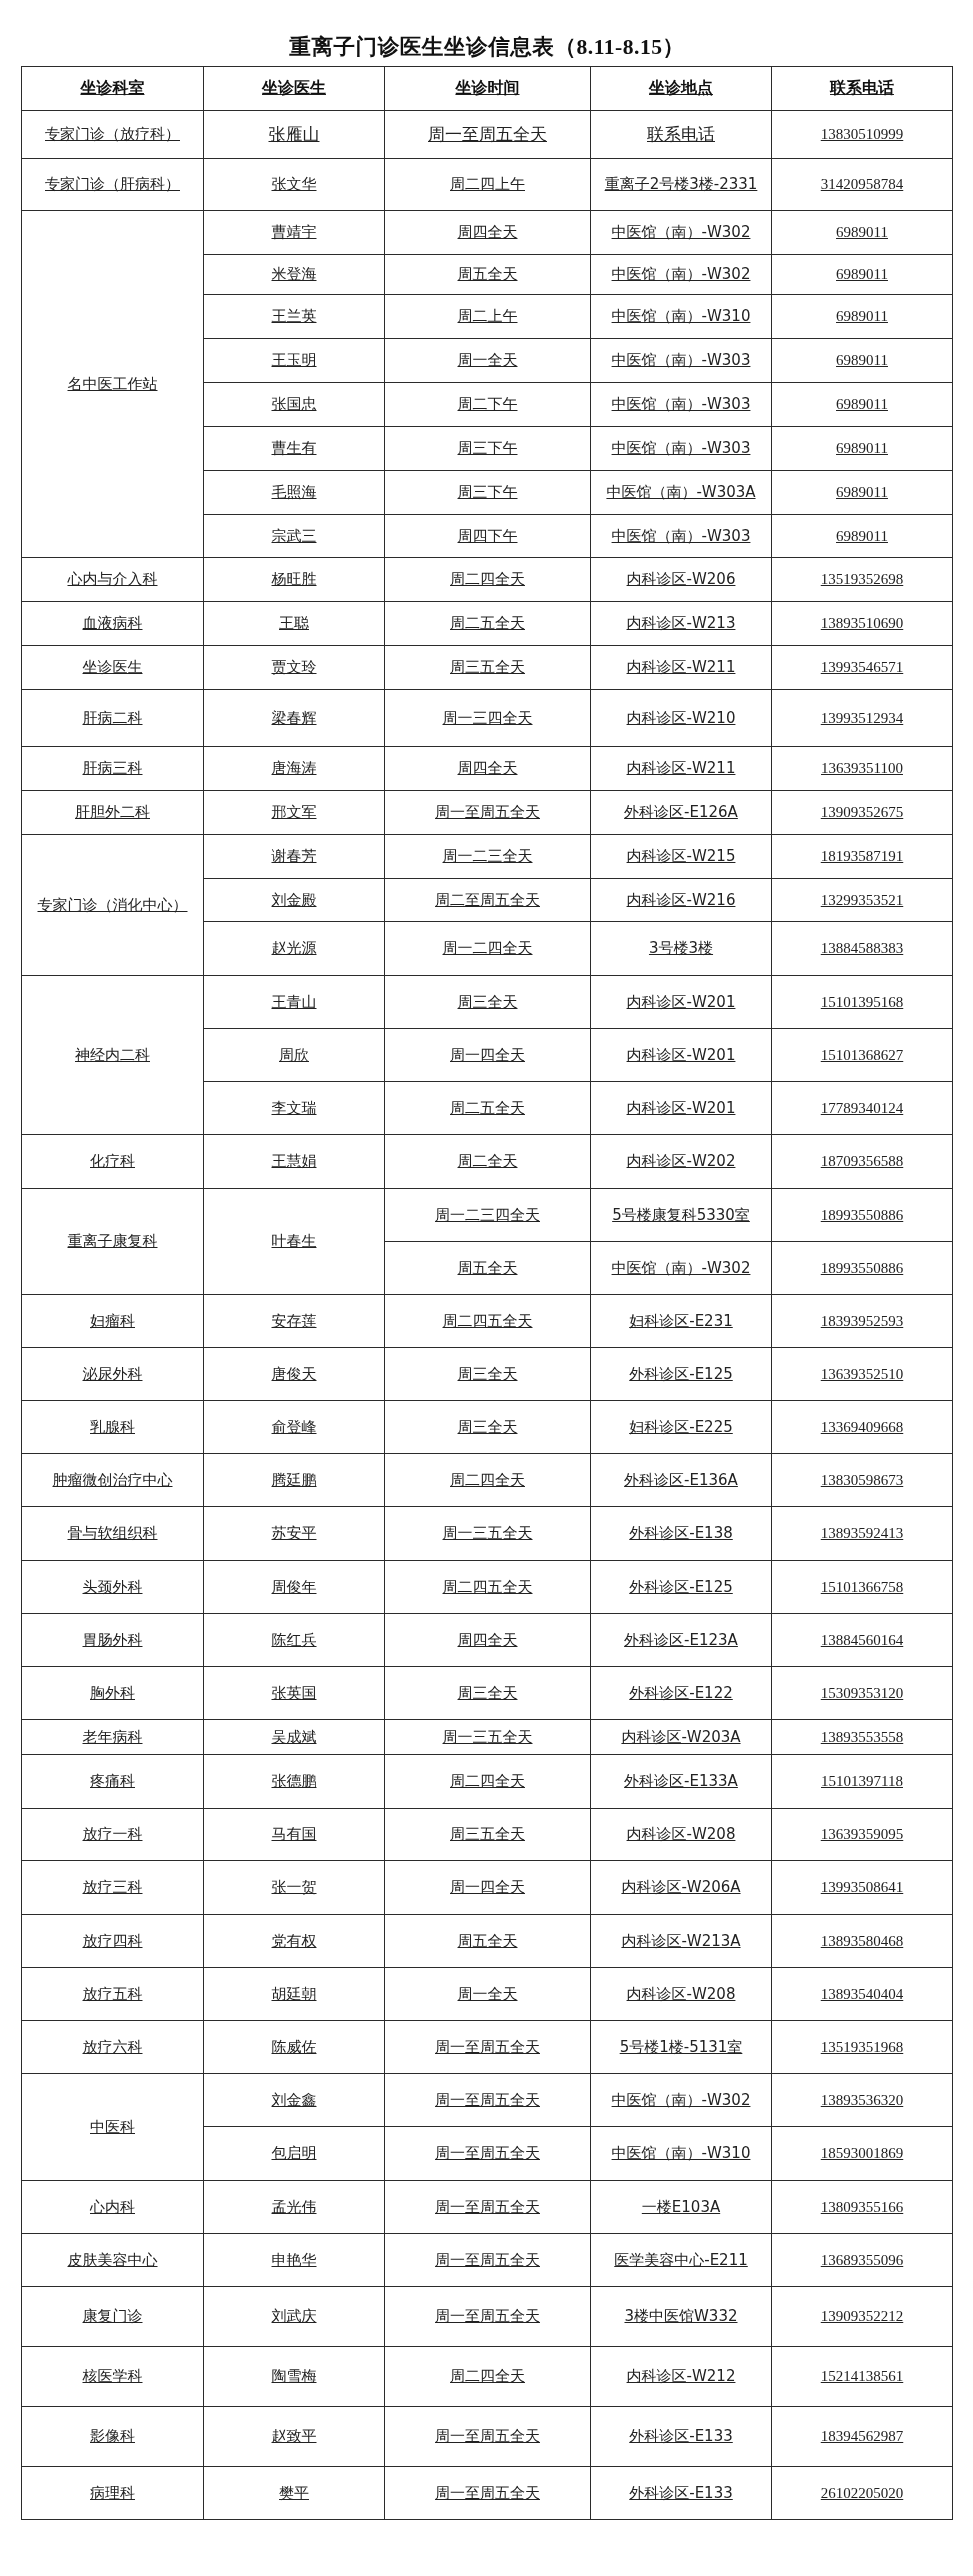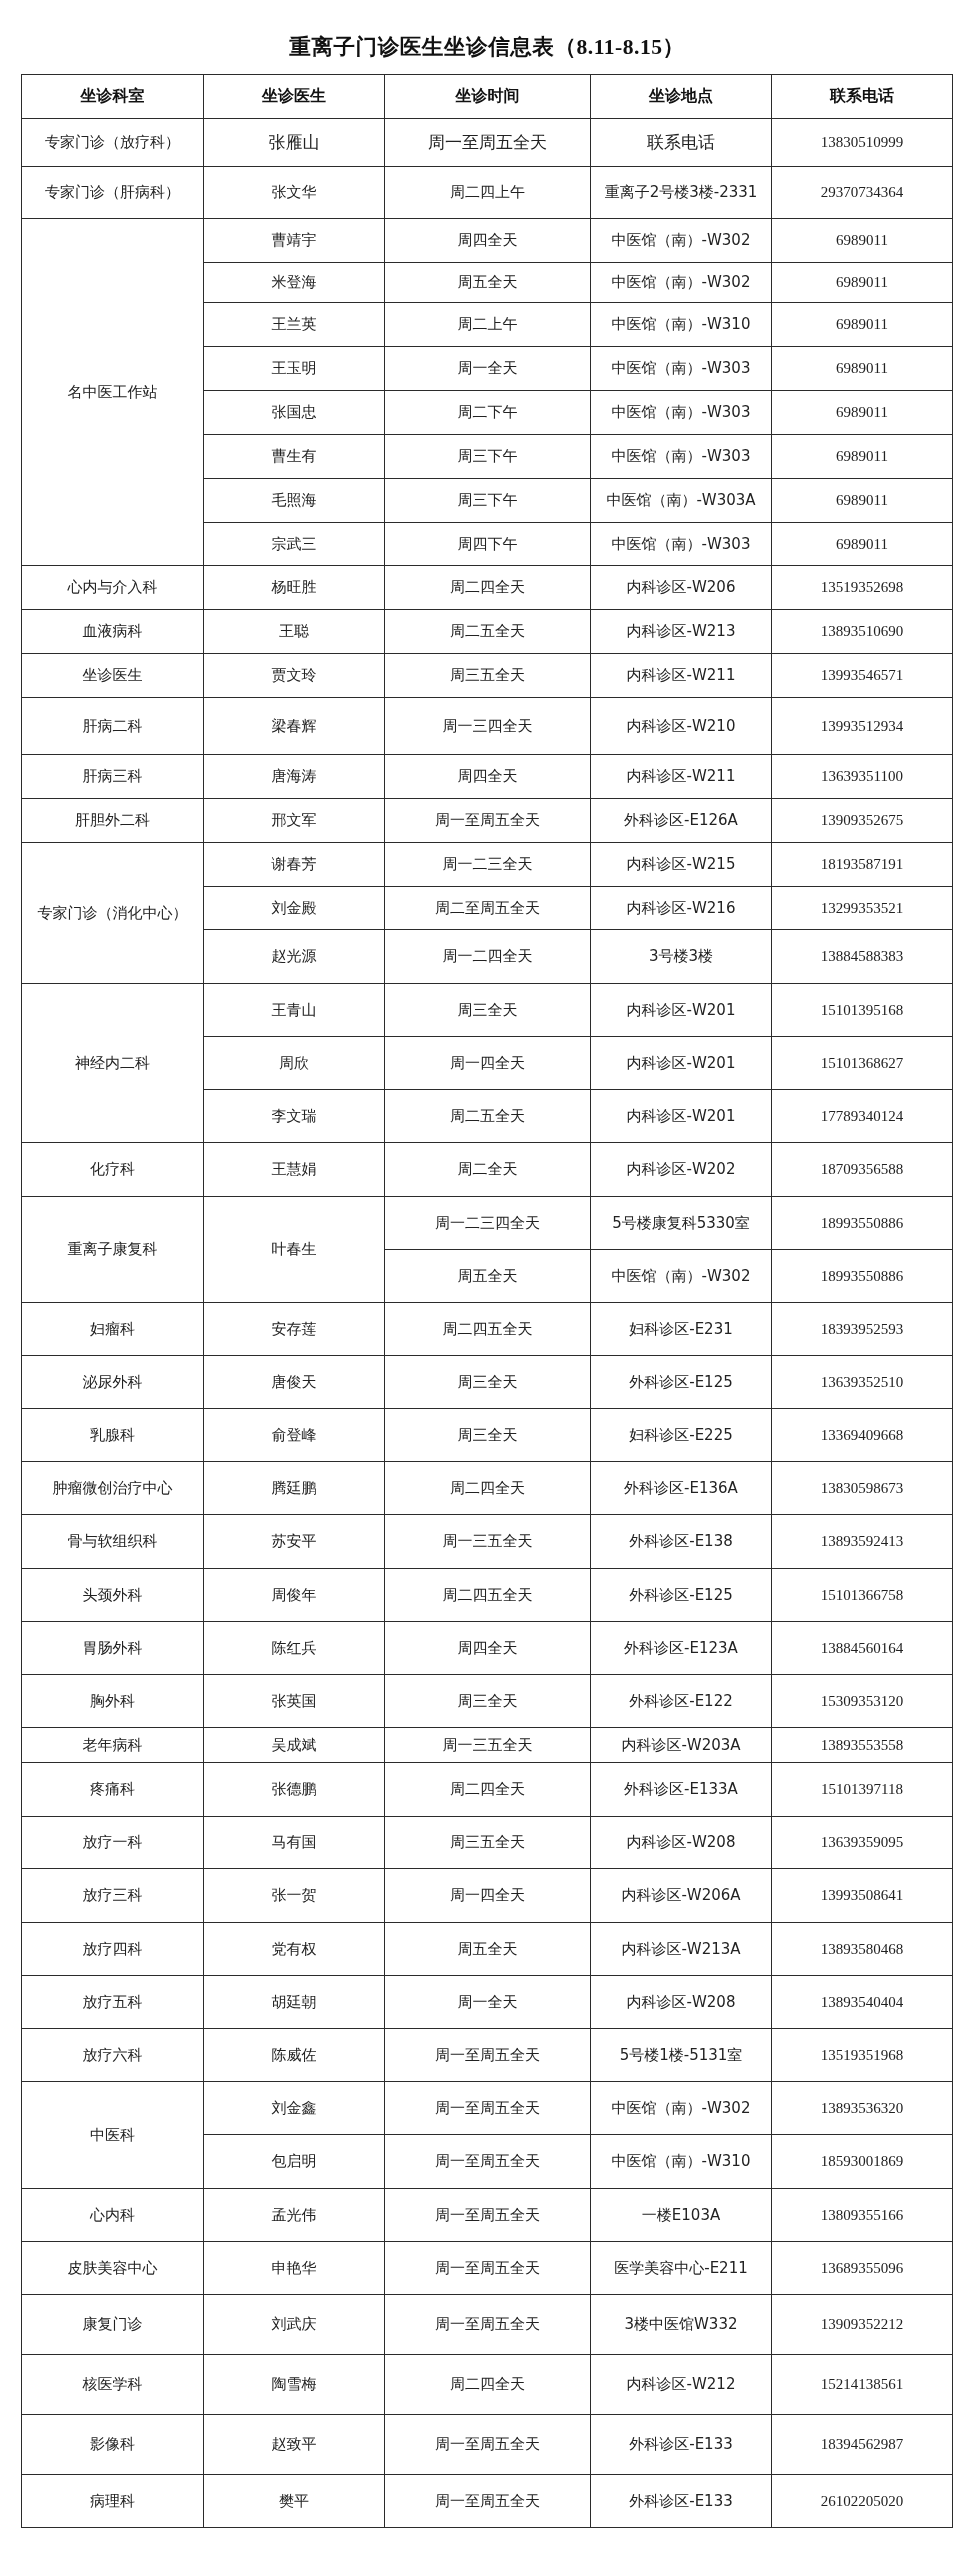--- a/index.html
+++ b/index.html
@@ -1,22 +1,22 @@
 <!DOCTYPE html>
 <html style="font-size:14.4px"><head>
 <meta charset="utf-8">
 <style>
   html, body { margin:0; padding:0; background:#ffffff; }
   body { width:974px; height:2576px; position:relative; overflow:hidden;
          font-family:"DejaVu Sans","Liberation Sans",sans-serif; color:#222; }
   .title { position:absolute; left:0; top:32px; width:974px; text-align:center;
            font-size:21.6px; font-weight:bold; color:#111; letter-spacing:0.5px; }
   .title .range { font-family:"Liberation Serif",serif; font-weight:bold; }
-  table.sched { position:absolute; left:21px; top:74px; border-collapse:collapse;
-                table-layout:fixed; width:931px; }
+  table.sched { position:absolute; left:21px; top:66px; border-collapse:collapse;
+                table-layout:fixed; width:931px;text-decoration:underline; }
   table.sched td, table.sched th { border:1.8px solid #2b2b2b; text-align:center;
                 vertical-align:middle; padding:0 1.8px; font-size:15px; color:#222;
                 font-weight:normal; white-space:nowrap; overflow:hidden; }
   table.sched th { font-weight:bold; font-size:16px; color:#111; }
   .phone { font-family:"Liberation Serif",serif; font-size:15.3px; color:#333; }
   .big { font-size:17px !important; }
   col.c1 { width:182px; } col.c2 { width:181px; } col.c3 { width:206px; }
   col.c4 { width:181px; } col.c5 { width:181px; }
 </style>
 </head>
@@ -49,21 +49,21 @@
         <td class="big">张雁山</td>
         <td class="big">周一至周五全天</td>
         <td class="big">联系电话</td>
         <td class="phone">13830510999</td>
       </tr>
       <tr style="height: 52px;">
         <td>专家门诊（肝病科）</td>
         <td>张文华</td>
         <td>周二四上午</td>
         <td>重离子2号楼3楼-2331</td>
-        <td class="phone">29370734364</td>
+        <td class="phone">31420958784</td>
       </tr>
       <tr style="height: 44px;">
         <td rowspan="8">名中医工作站</td>
         <td>曹靖宇</td>
         <td>周四全天</td>
         <td>中医馆（南）-W302</td>
         <td class="phone">6989011</td>
       </tr>
       <tr style="height: 40px;">
         <td>米登海</td>

